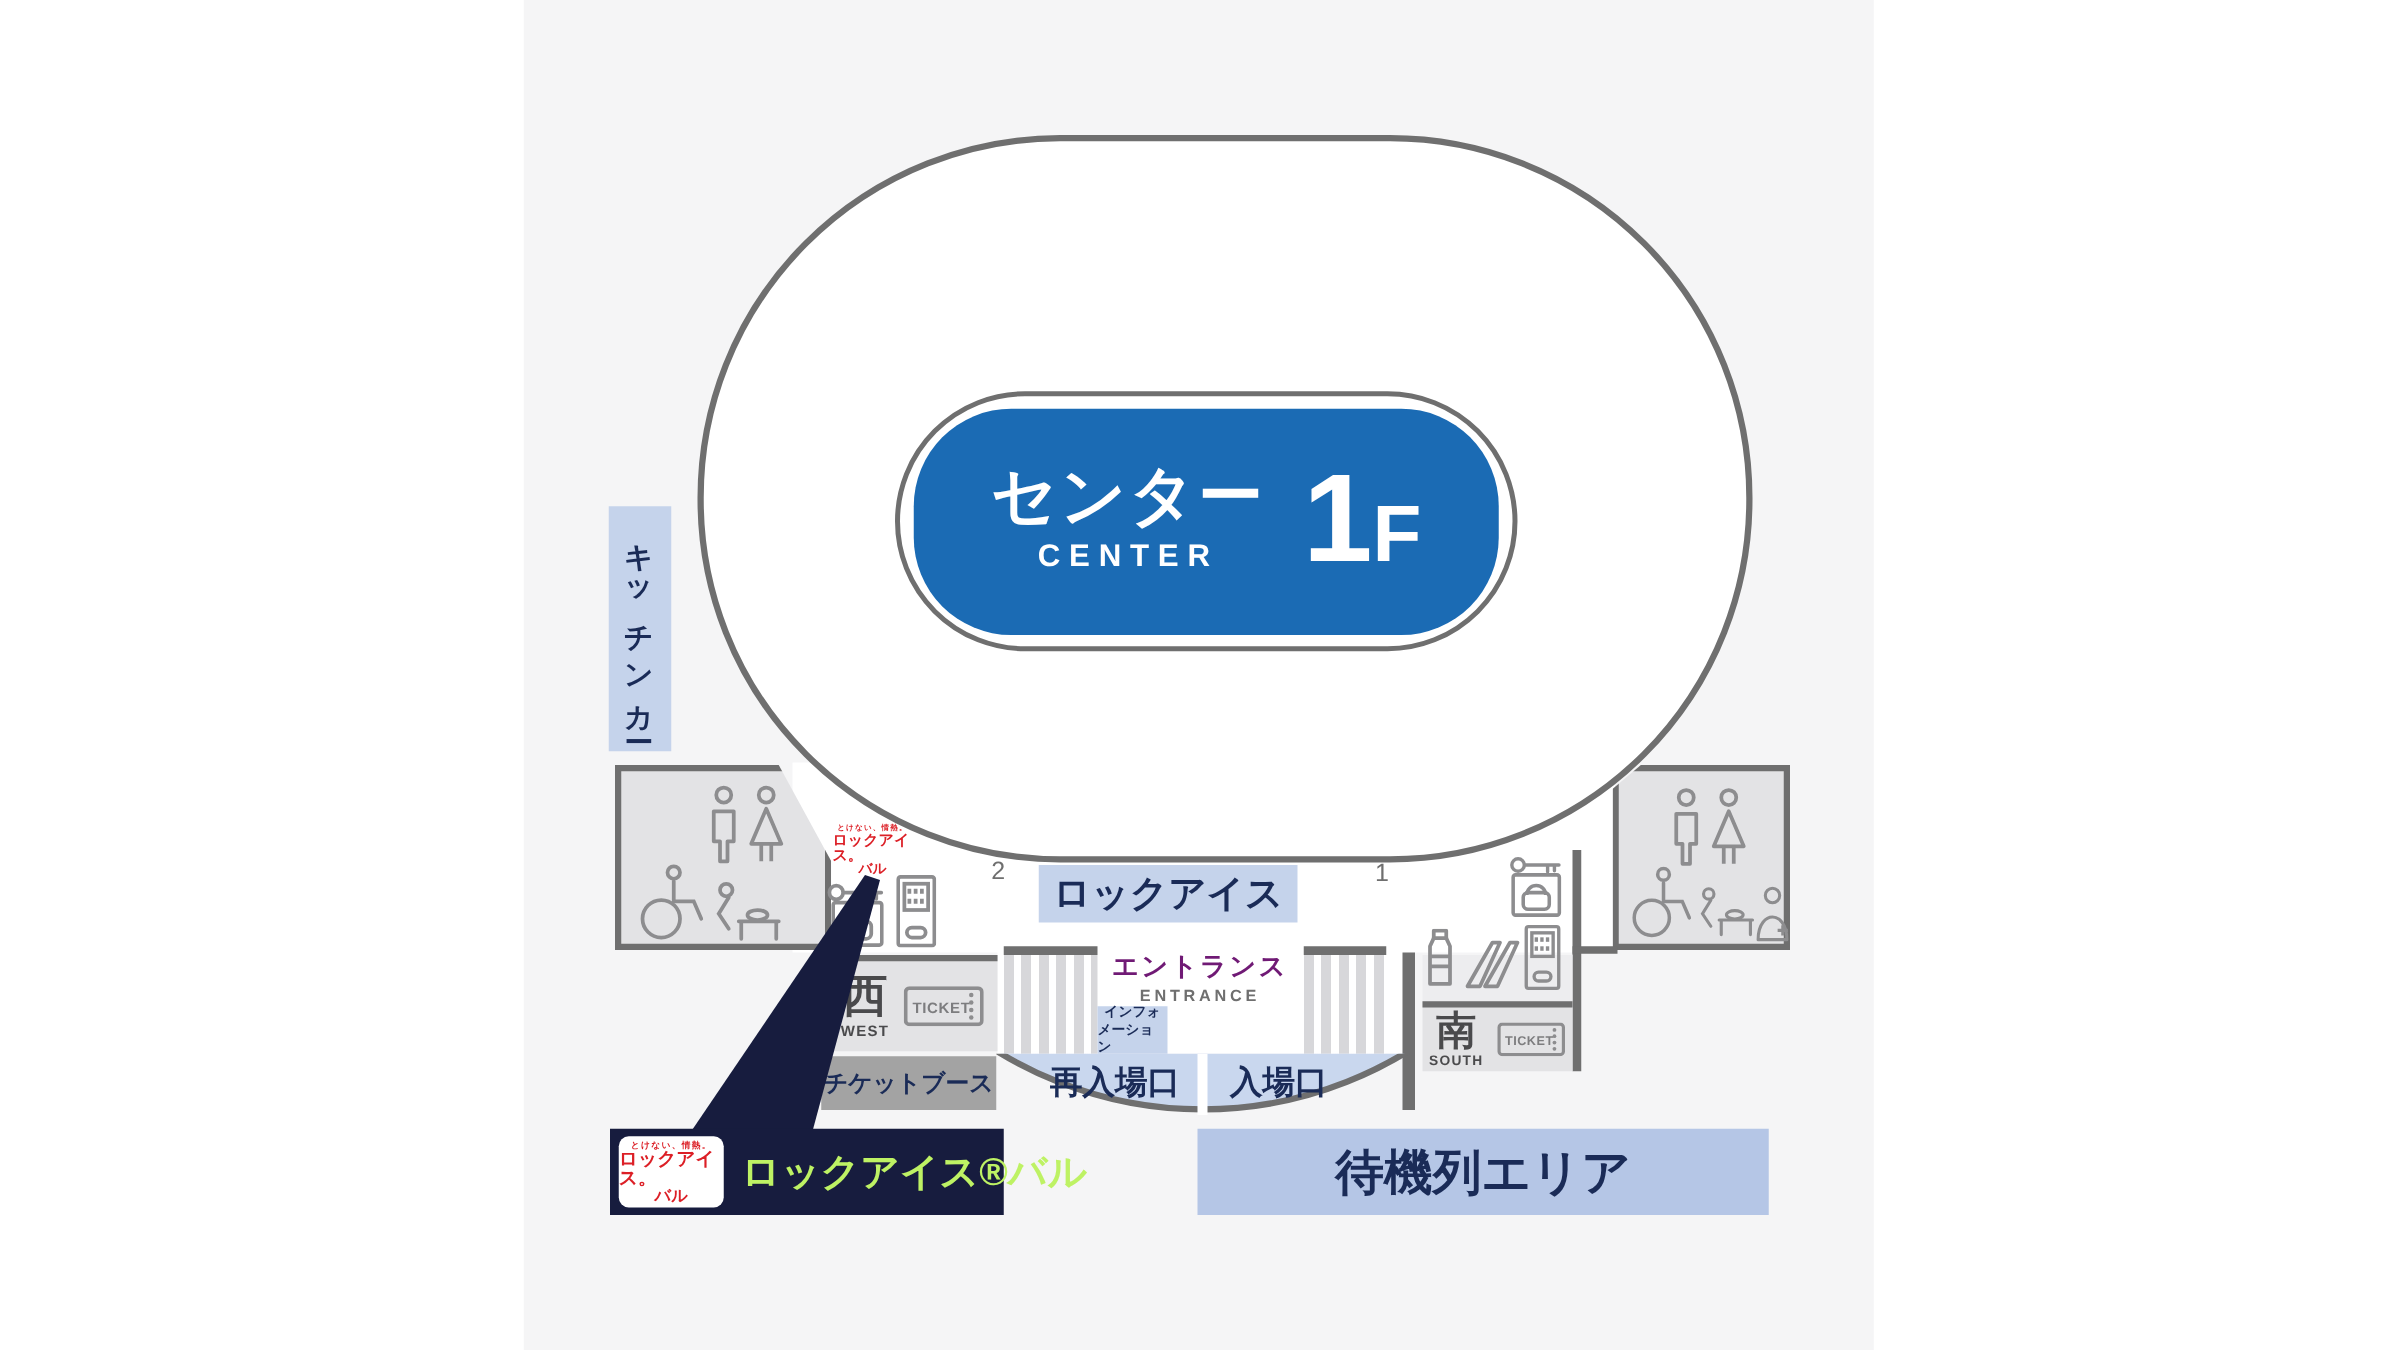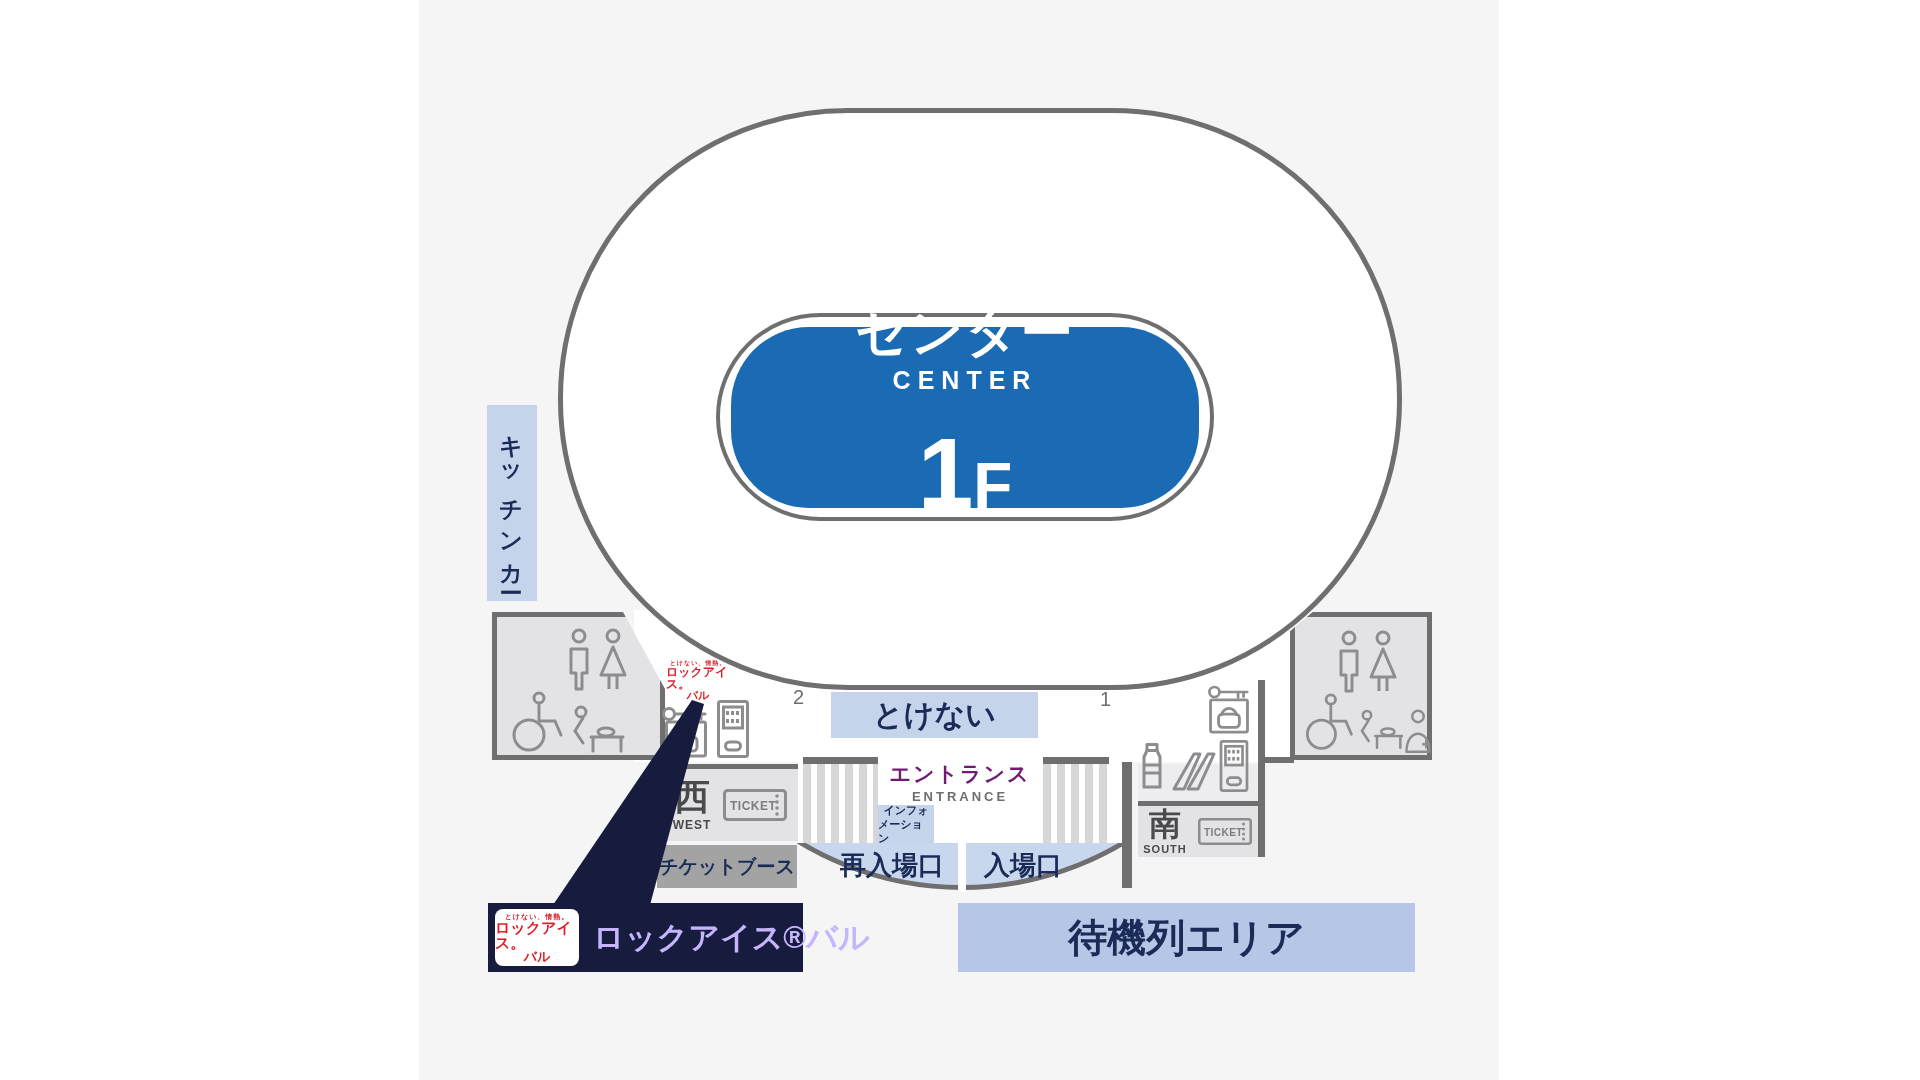--- a/index.html
+++ b/index.html
@@ -8,21 +8,21 @@
   .abs{position:absolute;}
   .card{left:419px;top:0;width:1080px;height:1080px;background:#f5f5f6;}
   .white{background:#ffffff;}
   
   .oval-outer{left:558px;top:108px;width:844px;height:582px;background:#ffffff;
               border:5px solid #6f6f6f;border-radius:290px;box-sizing:border-box;}
   .oval-ring{left:716px;top:313px;width:498px;height:208px;background:#ffffff;
              border:4px solid #6f6f6f;border-radius:104px;box-sizing:border-box;}
   .oval-blue{left:731px;top:327px;width:468px;height:181px;background:#1b6bb4;
              border-radius:78px;display:flex;align-items:center;justify-content:center;}
-  .center-group{display:flex;align-items:center;gap:30px;padding-bottom:6px;flex-direction:column;}
+  .center-group{display:flex;align-items:center;gap:30px;padding-bottom:6px;}
   .center-jp{color:#fff;font-weight:bold;font-size:52px;letter-spacing:2px;line-height:1;}
   .center-en{color:#fff;font-weight:bold;font-size:25px;letter-spacing:7px;line-height:1;margin-top:10px;text-align:center;}
   .floor{color:#fff;font-weight:bold;line-height:1;display:flex;align-items:baseline;}
   .floor .f1{font-size:100px;}
   .floor .f2{font-size:64px;}
   
   .lbl{background:#c5d3eb;color:#1a2b57;font-weight:bold;display:flex;align-items:center;justify-content:center;box-sizing:border-box;}
   .vtext{writing-mode:vertical-rl;letter-spacing:6px;}
   
   .block{background:#e3e3e5;border:5px solid #6f6f6f;box-sizing:border-box;}
@@ -39,21 +39,21 @@
   .curve-circle{position:absolute;left:-151px;top:-585px;width:632px;height:632px;border-radius:50%;
                 background:#c9d7ee;border:5px solid #6f6f6f;box-sizing:border-box;}
   .gatecell{position:absolute;top:2px;height:40px;display:flex;align-items:center;justify-content:center;
             color:#1a2b57;font-weight:bold;font-size:26px;}
   
   .logo{display:flex;flex-direction:column;align-items:center;justify-content:center;color:#dc1f26;line-height:1;}
   .logo .tag{font-size:7px;letter-spacing:1px;font-weight:bold;}
   .logo .nm{font-weight:bold;}
   .navybox{left:488px;top:903px;width:315px;height:69px;background:#171c3e;display:flex;align-items:center;}
   .logoplate{background:#ffffff;border-radius:8px;width:84px;height:57px;margin-left:7px;flex:none;}
-  .callout-text{color:#c4b5fd;font-weight:bold;font-size:31px;margin-left:14px;white-space:nowrap;text-align:center;}
+  .callout-text{color:#bef264;font-weight:bold;font-size:31px;margin-left:14px;white-space:nowrap;text-align:center;}
   .wedge{left:553px;top:700px;width:153px;height:205px;background:#171c3e;
          clip-path:polygon(139px 0,151px 4px,97px 205px,0 205px);}
   svg{display:block;}
   svg text{font-family:"Liberation Sans",sans-serif;}
 </style>
 </head>
 <body>
 
 <div id="stage">
 
@@ -184,21 +184,21 @@
     </svg>
   </div>
 
   <div class="abs curvebox">
     <div class="curve-circle"></div>
     <div class="gatecell" style="left:30px;width:130px;">再入場口</div>
     <div style="position:absolute;left:161px;top:0;width:8px;height:49px;background:#ffffff;"></div>
     <div class="gatecell" style="left:171px;width:110px;">入場口</div>
   </div>
 
-  <div class="abs lbl" style="left:831px;top:692px;width:207px;height:46px;font-size:30px;">とけない</div>
+  <div class="abs lbl" style="left:831px;top:692px;width:207px;height:46px;font-size:30px;">ロックアイス</div>
   <div class="abs marker" style="left:793px;top:686px;">2</div>
   <div class="abs marker" style="left:1100px;top:688px;">1</div>
 
   <div class="abs" style="left:880px;top:763px;width:160px;">
     <div class="entr-jp">エントランス</div>
     <div class="entr-en">ENTRANCE</div>
   </div>
 
   <div class="abs lbl" style="left:878px;top:805px;width:56px;height:38px;font-size:11px;flex-direction:column;line-height:14px;">
     <span>インフォ</span>

